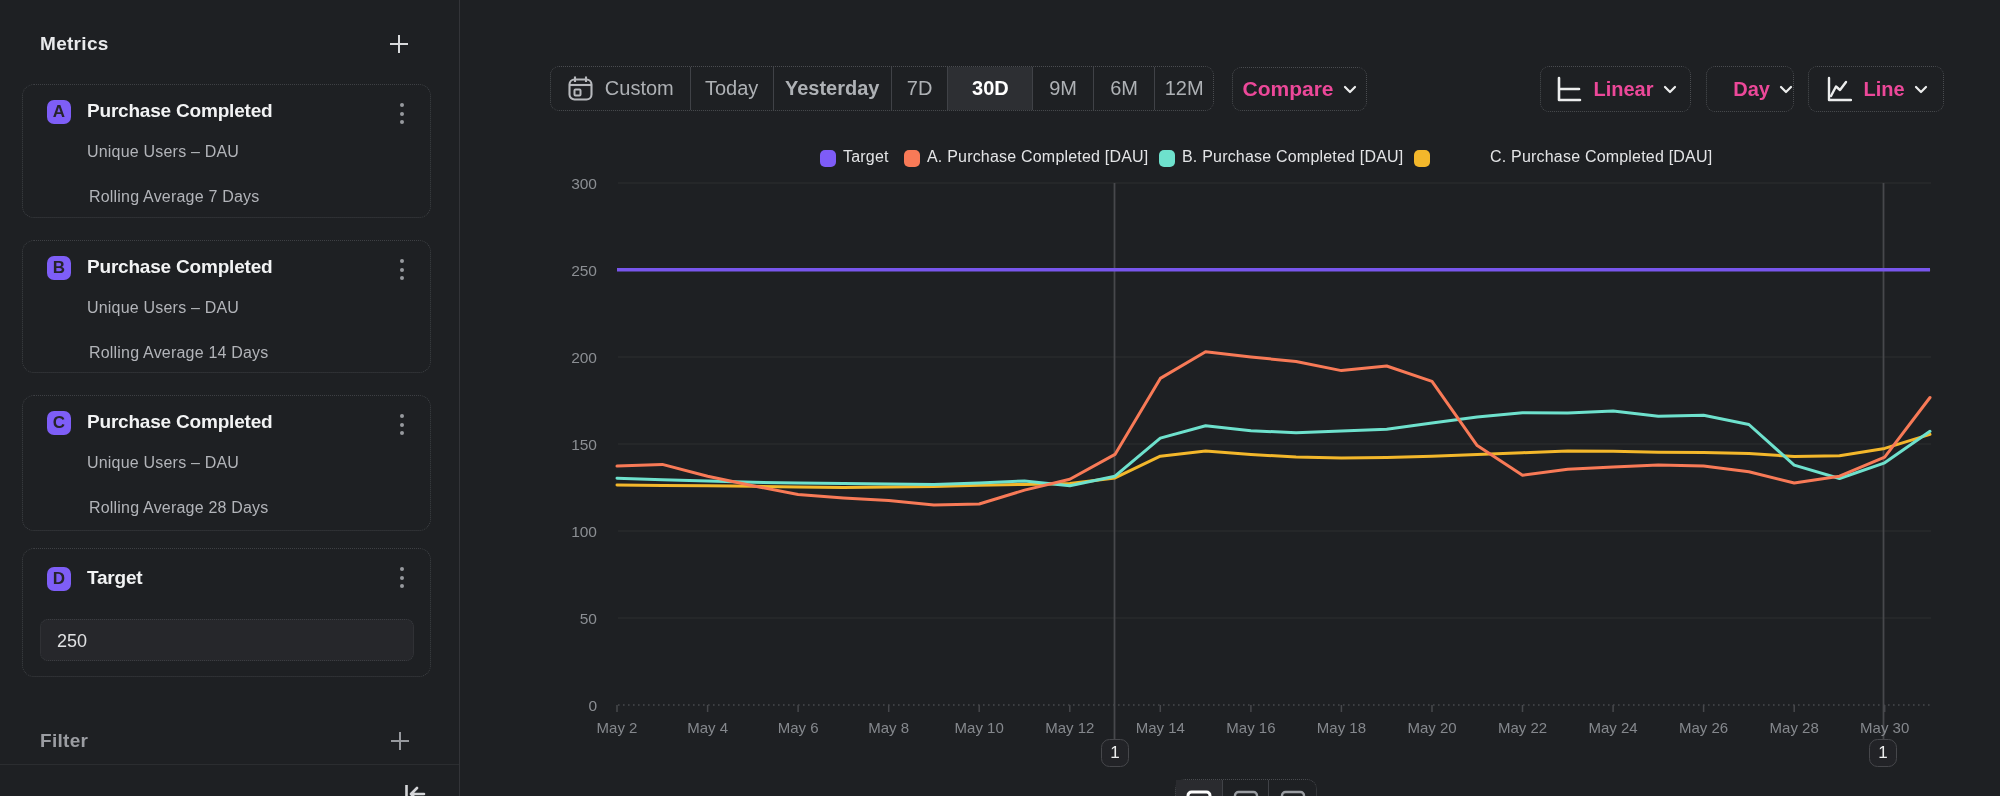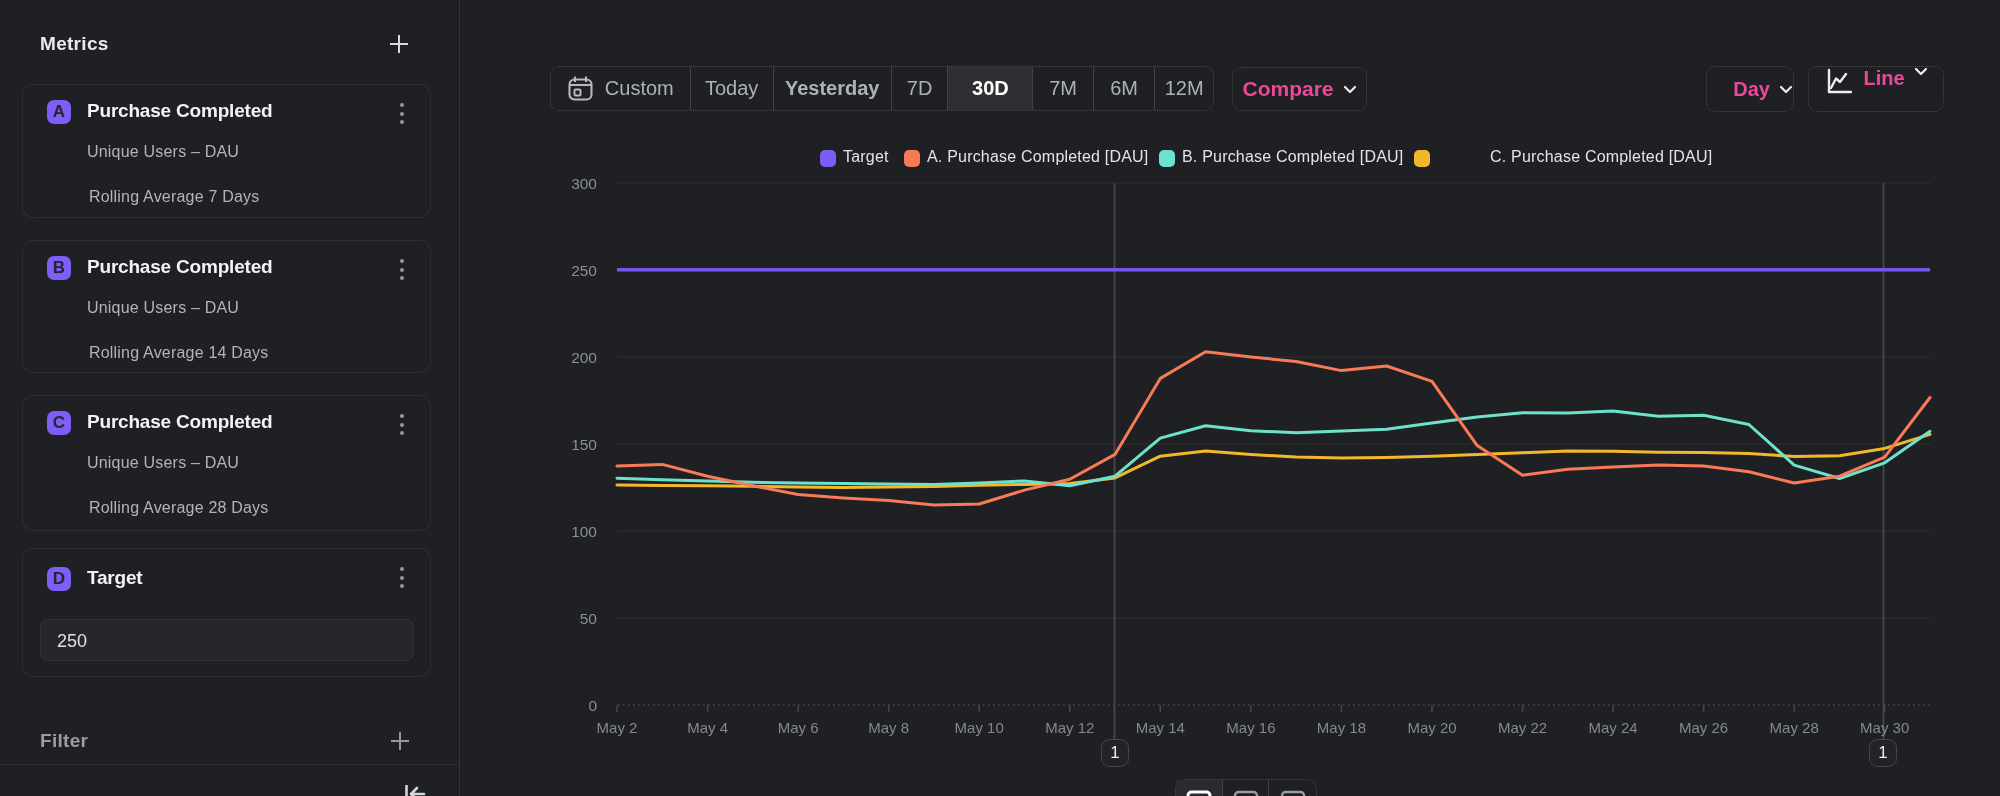--- a/index.html
+++ b/index.html
@@ -108,41 +108,51 @@
         <rect x="2.5" y="4.5" width="22" height="20" rx="5" fill="none" stroke="#b7b9bd" stroke-width="2.1"></rect>
         <path d="M8 1.5 V7 M19 1.5 V7" stroke="#b7b9bd" stroke-width="2.1"></path>
         <path d="M3 10 H24" stroke="#b7b9bd" stroke-width="2.1"></path>
         <rect x="7.5" y="14.5" width="6" height="6" rx="1" fill="none" stroke="#b7b9bd" stroke-width="2"></rect>
       </svg>
       Custom</div>
     <div class="s" style="width:85px;">Today</div>
     <div class="s" style="width:121px;font-weight:bold;">Yesterday</div>
     <div class="s" style="width:58px;">7D</div>
     <div class="s sel" style="width:87px;text-align:right;">30D</div>
-    <div class="s" style="width:62px;">7M</div>
+    <div class="s" style="width:62px;">9M</div>
     <div class="s" style="width:63px;">6M</div>
     <div class="s" style="width:59px;">12M</div>
   </div>
 
   <div class="btn" style="left:1232px; top:67px; width:135px; height:44px; font-size:21px; font-weight:700; display:flex; align-items:center; justify-content:center;">
     Compare
     <svg width="14" height="9" viewBox="0 0 14 9" style="margin-left:9px;">
         <path d="M2 2 l5 5 l5 -5" stroke="#eceded" stroke-width="2.2" fill="none" stroke-linecap="round" stroke-linejoin="round"></path>
       </svg>
   </div>
 
+  <div class="btn" style="left:1540px; top:66px; width:151px; height:46px; font-size:20px; font-weight:700; display:flex; align-items:center; justify-content:center;">
+    <svg width="28" height="28" viewBox="0 0 28 28" style="margin-right:11px;">
+      <path d="M5 3 V25 H26" stroke="#eceded" stroke-width="2.6" fill="none" stroke-linecap="round" stroke-linejoin="round"></path>
+      <path d="M6.5 14 H25" stroke="#eceded" stroke-width="2.6" fill="none" stroke-linecap="round"></path>
+    </svg>
+    Linear
+    <svg width="14" height="9" viewBox="0 0 14 9" style="margin-left:9px;">
+        <path d="M2 2 l5 5 l5 -5" stroke="#eceded" stroke-width="2.2" fill="none" stroke-linecap="round" stroke-linejoin="round"></path>
+      </svg>
+  </div>
 
   <div class="btn" style="left:1706px; top:66px; width:88px; height:46px; font-size:20px; font-weight:700; display:flex; align-items:center; justify-content:flex-end;">
     Day
     <svg width="14" height="9" viewBox="0 0 14 9" style="margin-left:9px;">
         <path d="M2 2 l5 5 l5 -5" stroke="#eceded" stroke-width="2.2" fill="none" stroke-linecap="round" stroke-linejoin="round"></path>
       </svg>
   </div>
 
-  <div class="btn" style="left:1808px; top:66px; width:136px; height:46px; font-size:20px; font-weight:700; display:flex; justify-content:center;">
+  <div class="btn" style="left:1808px; top:66px; width:136px; height:46px; font-size:20px; font-weight:700; display:flex; align-items:center; justify-content:center;">
     <svg width="28" height="28" viewBox="0 0 28 28" style="margin-right:11px;">
       <path d="M5 3 V25 H27" stroke="#eceded" stroke-width="2.4" fill="none" stroke-linecap="round" stroke-linejoin="round"></path>
       <path d="M7 21 L12 11.5 L16 15 L22 7" stroke="#eceded" stroke-width="2.4" fill="none" stroke-linecap="round" stroke-linejoin="round"></path>
     </svg>
     Line
     <svg width="14" height="9" viewBox="0 0 14 9" style="margin-left:9px;">
         <path d="M2 2 l5 5 l5 -5" stroke="#eceded" stroke-width="2.2" fill="none" stroke-linecap="round" stroke-linejoin="round"></path>
       </svg>
   </div>
 

